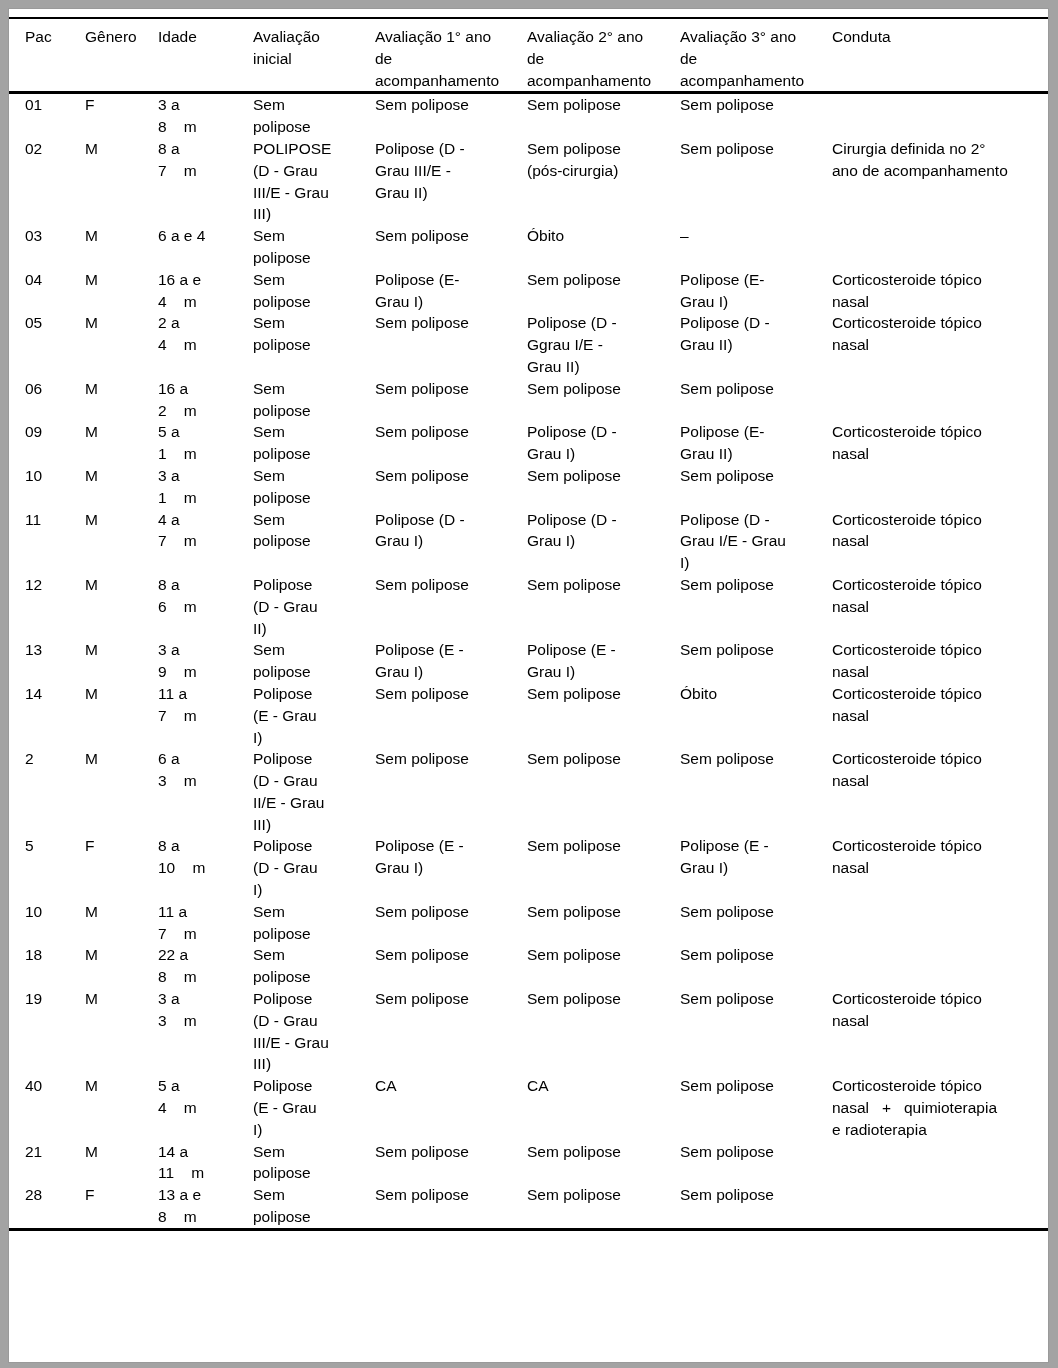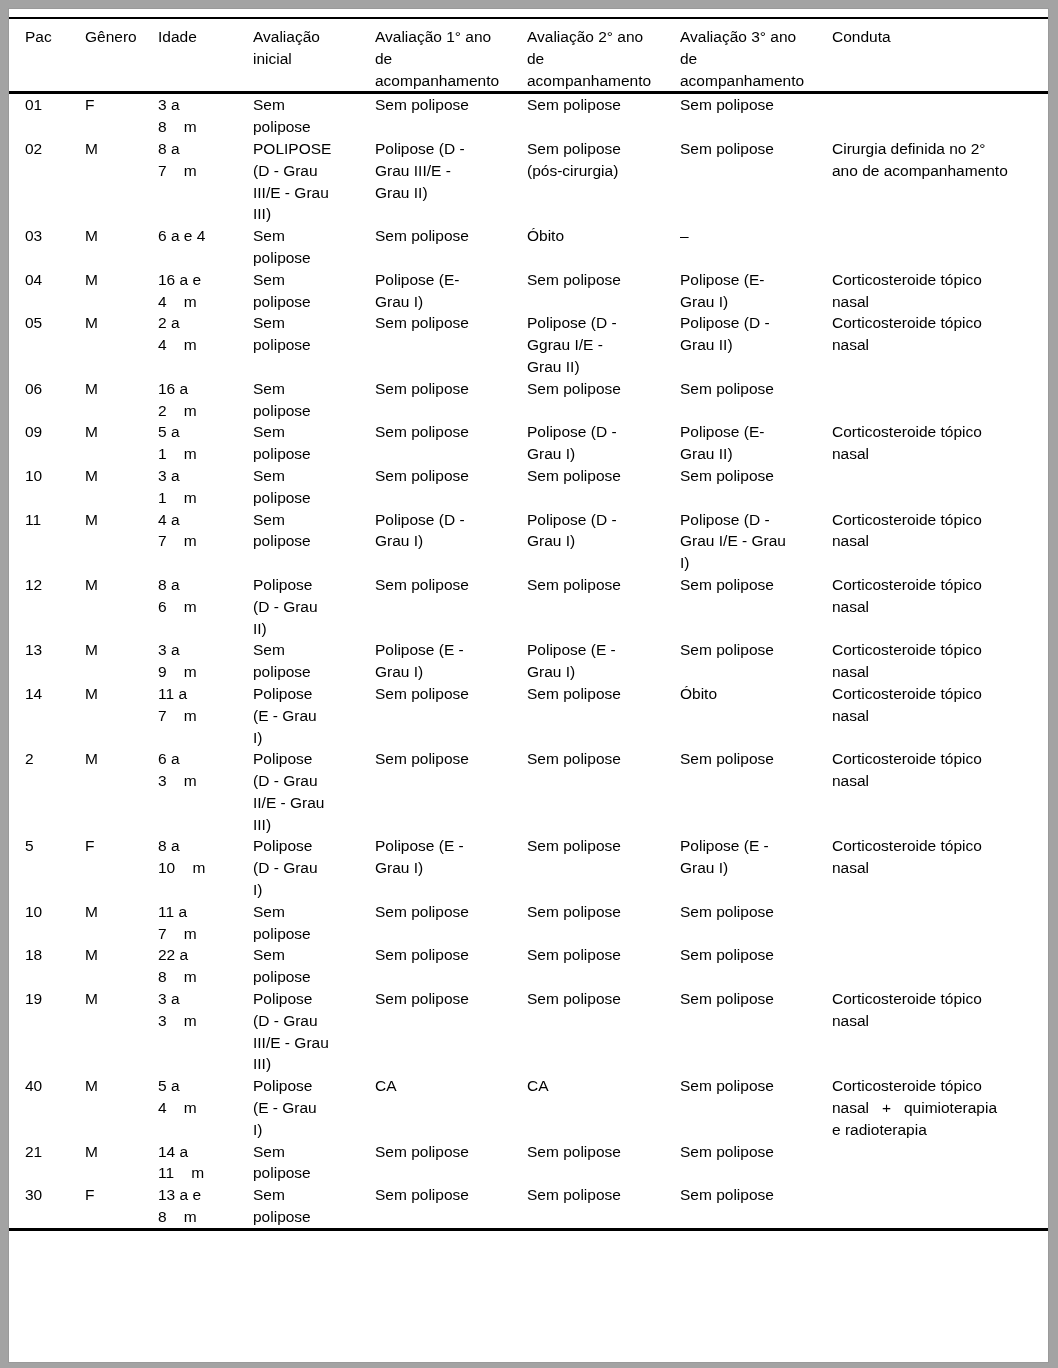--- a/index.html
+++ b/index.html
@@ -350,21 +350,21 @@
             <td>14 a
 11&nbsp;&nbsp;&nbsp;&nbsp;m</td>
             <td>Sem
 polipose</td>
             <td>Sem polipose</td>
             <td>Sem polipose</td>
             <td>Sem polipose</td>
             <td></td>
           </tr>
           <tr>
-            <td>30</td>
+            <td>28</td>
             <td>F</td>
             <td>13 a e
 8&nbsp;&nbsp;&nbsp;&nbsp;m</td>
             <td>Sem
 polipose</td>
             <td>Sem polipose</td>
             <td>Sem polipose</td>
             <td>Sem polipose</td>
             <td></td>
           </tr>

